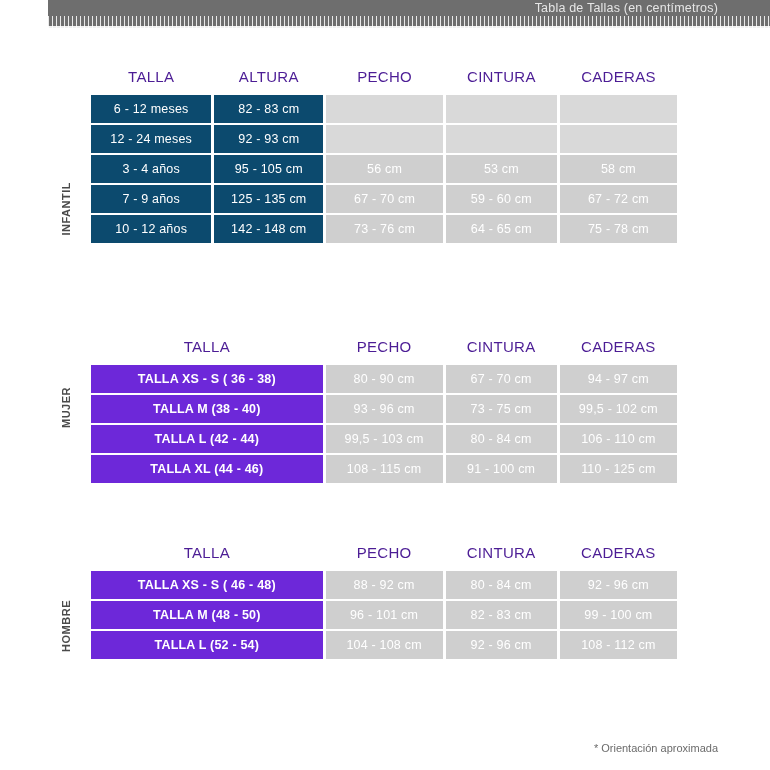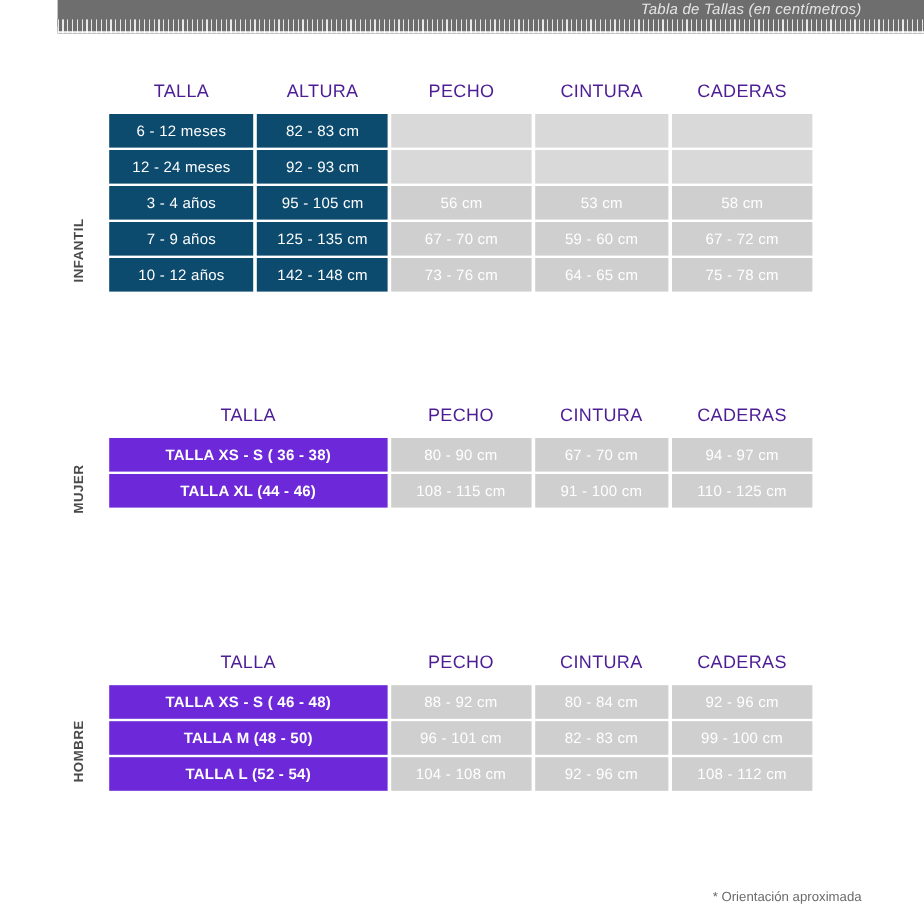--- a/index.html
+++ b/index.html
@@ -19,21 +19,20 @@
   
   .banner {
     position: absolute;
     left: 48px;
     top: 0;
     width: 722px;
     height: 22px;
     background: #6e6e6e;
     color: #ffffff;
     box-sizing: border-box;
-    font-style: italic;
   }
   .banner-title {
     position: absolute;
     right: 52px;
     top: 1px;
     font-size: 12.5px;
     color: #e6e6e6;
     letter-spacing: .2px;
     white-space: nowrap;
   }
@@ -245,20 +244,32 @@
       </tr>
     </thead>
     <tbody>
       <tr>
         <td class="dark">TALLA XS - S ( 36 - 38)</td>
         <td class="light">80 - 90 cm</td>
         <td class="light">67 - 70 cm</td>
         <td class="light">94 - 97 cm</td>
       </tr>
       <tr>
+        <td class="dark">TALLA M (38 - 40)</td>
+        <td class="light">93 - 96 cm</td>
+        <td class="light">73 - 75 cm</td>
+        <td class="light">99,5 - 102 cm</td>
+      </tr>
+      <tr>
+        <td class="dark">TALLA L (42 - 44)</td>
+        <td class="light">99,5 - 103 cm</td>
+        <td class="light">80 - 84 cm</td>
+        <td class="light">106 - 110 cm</td>
+      </tr>
+      <tr>
         <td class="dark">TALLA XL (44 - 46)</td>
         <td class="light">108 - 115 cm</td>
         <td class="light">91 - 100 cm</td>
         <td class="light">110 - 125 cm</td>
       </tr>
     </tbody>
   </table>
 </div>
 
 <div class="section" id="section-hombre">

